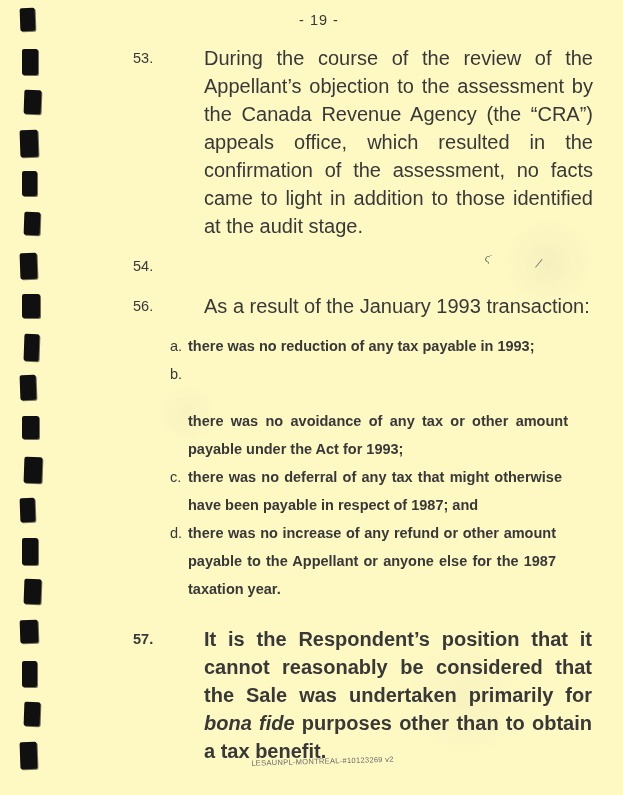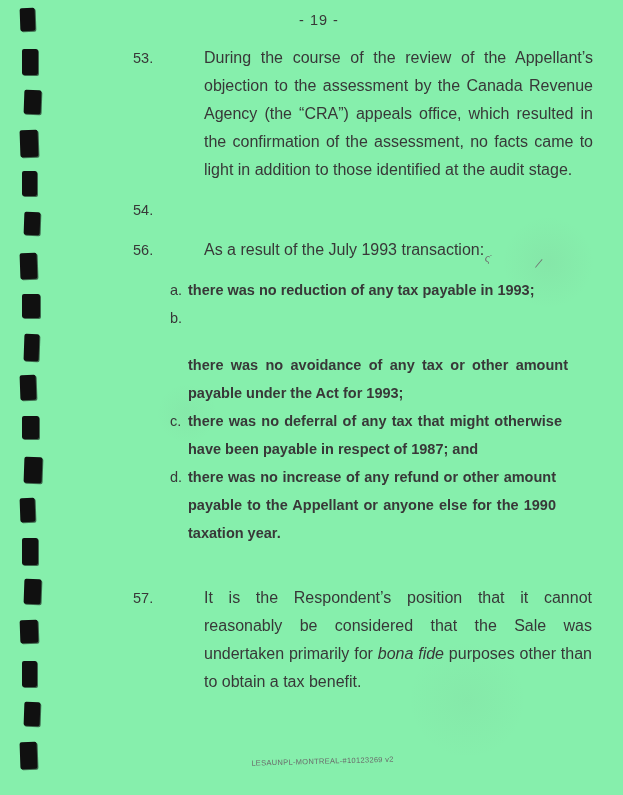--- a/index.html
+++ b/index.html
@@ -1,19 +1,19 @@
 <!DOCTYPE html>
 <html><head>
 <meta charset="utf-8">
 <style>
   html,body{margin:0;padding:0;}
   .page{
     position:relative;
     width:623px;height:795px;
-    background:#86efac;
+    background:#fef9c3;
     font-family:"Liberation Sans","DejaVu Sans",sans-serif;
     color:#383838;
     overflow:hidden;
   }
   
   .page::before{
     content:"";position:absolute;inset:0;pointer-events:none;
     background:
       radial-gradient(circle at 88% 33%, rgba(120,120,120,.07), transparent 6%),
       radial-gradient(circle at 30% 52%, rgba(120,120,120,.05), transparent 5%),
@@ -26,28 +26,28 @@
   }
   .page-number{
     position:absolute;top:12px;left:277px;width:84px;
     text-align:center;font-size:14.5px;line-height:16px;
     letter-spacing:1px;
   }
   .content{position:absolute;left:133px;top:44px;width:460px;}
   .para{display:flex;margin:0 0 12px 0;gap:44px;}
   .para-num{flex:0 0 27px;font-size:14.5px;line-height:28px;}
   .para-body{
-    font-size:16px;line-height:28px;
+    font-size:20px;line-height:28px;
     text-align:justify;text-justify:inter-word;
   }
   .p53 .para-body{width:425px;}
   .p54 .para-body{width:418px;margin-bottom:3px;}
   .p55 .para-body{width:412px;}
   .p56 .para-body{width:412px;}
-  .p57{margin-top:37px;}
+  .p57{margin-top:22px;font-weight:bold;}
   .p57 .para-body{width:388px;}
   .sublist{margin:0 0 0 37px;}
   .subitem{display:flex;}
   .sub-letter{flex:0 0 18px;font-size:14.5px;line-height:28px;}
   .sub-body{font-size:14.5px;line-height:28px;text-align:justify;text-justify:inter-word;font-weight:bold;}
   .sub-a .sub-body{width:380px;}
   .sub-b .sub-body{width:380px;margin-top:47px;}
   .sub-c .sub-body{width:374px;}
   .sub-d .sub-body{width:368px;}
   .stray{position:absolute;color:#6f6f6f;font-size:11px;}
@@ -100,39 +100,39 @@
       <div class="para-body">During the course of the review of the Appellant’s objection to the assessment by the Canada Revenue Agency (the “CRA”) appeals office, which resulted in the confirmation of the assessment, no facts came to light in addition to those identified at the audit stage.</div>
     </div>
 
     <div class="para p54">
       <span class="para-num">54.</span>
     </div>
 
 
     <div class="para p56">
       <span class="para-num">56.</span>
-      <div class="para-body">As a result of the July 1993 transaction:</div>
+      <div class="para-body">As a result of the January 1993 transaction:</div>
     </div>
 
     <div class="sublist">
       <div class="subitem sub-a">
         <span class="sub-letter">a.</span>
         <div class="sub-body">there was no reduction of any tax payable in 1993;</div>
       </div>
       <div class="subitem sub-b">
         <span class="sub-letter">b.</span>
         <div class="sub-body">there was no avoidance of any tax or other amount payable under the Act for 1993;</div>
       </div>
       <div class="subitem sub-c">
         <span class="sub-letter">c.</span>
         <div class="sub-body">there was no deferral of any tax that might otherwise have been payable in respect of 1987; and</div>
       </div>
       <div class="subitem sub-d">
         <span class="sub-letter">d.</span>
-        <div class="sub-body">there was no increase of any refund or other amount payable to the Appellant or anyone else for the 1990 taxation year.</div>
+        <div class="sub-body">there was no increase of any refund or other amount payable to the Appellant or anyone else for the 1987 taxation year.</div>
       </div>
     </div>
 
     <div class="para p57">
       <span class="para-num">57.</span>
       <div class="para-body"><span>It is the Respondent’s position that it cannot reasonably be considered that the Sale was undertaken primarily for </span><i>bona fide</i><span> purposes other than to obtain a tax benefit.</span></div>
     </div>
 
   </div>
 

